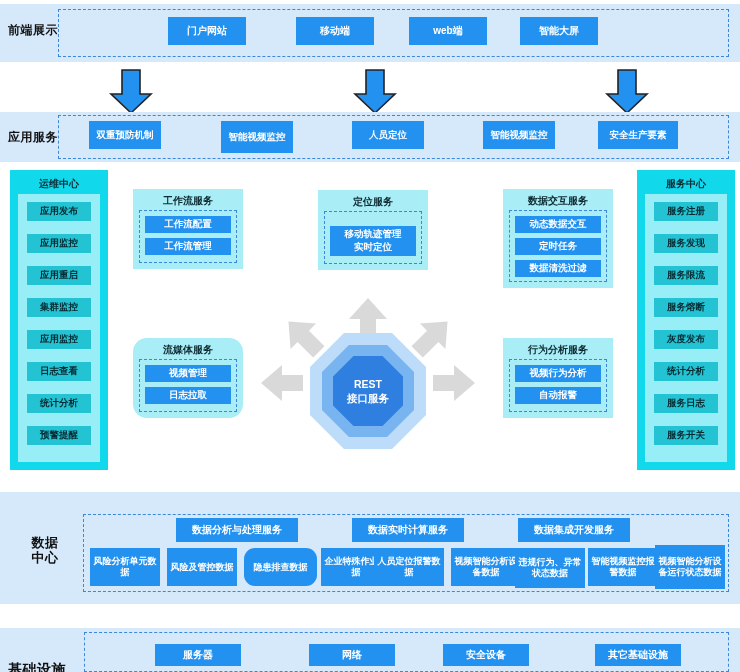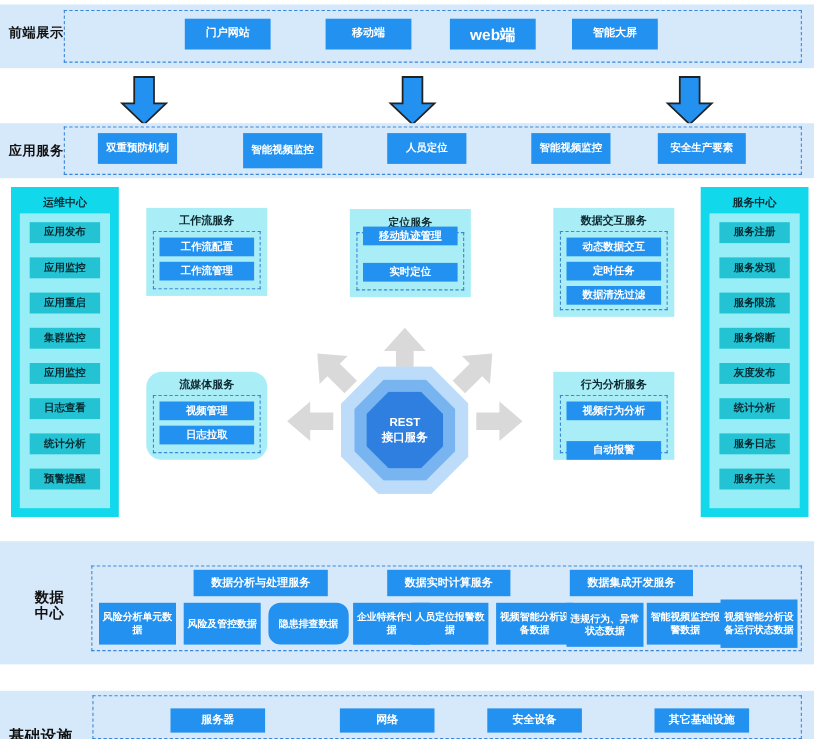--- a/index.html
+++ b/index.html
@@ -150,21 +150,21 @@
 <body>
 
 <div id="root">
 
   <div class="band" style="left:0;top:4px;width:740px;height:58px;"></div>
   <div class="band-label" style="left:4px;top:24px;width:58px;font-size:12px;">前端展示</div>
   <div class="dashed-area" style="left:58px;top:9px;width:671px;height:48px;"></div>
 
   <div class="chip" style="left:296px;top:17px;width:78px;height:28px;font-size:10px;">移动端</div>
   <div class="chip" style="left:168px;top:17px;width:78px;height:28px;font-size:10px;">门户网站</div>
-  <div class="chip" style="left:409px;top:17px;width:78px;height:28px;font-size:14px;">web端</div>
+  <div class="chip" style="left:409px;top:17px;width:78px;height:28px;font-size:10px;">web端</div>
   <div class="chip" style="left:520px;top:17px;width:78px;height:28px;font-size:10px;">智能大屏</div>
 
   <svg class="dnarrow" style="left:108px;top:68px;" width="46" height="47" viewBox="0 0 46 47">
     <polygon points="14,2 32,2 32,26 43,26 23,45 3,26 14,26" fill="#2291f0" stroke="#222222" stroke-width="1.6"></polygon>
   </svg>
   <svg class="dnarrow" style="left:352px;top:68px;" width="46" height="47" viewBox="0 0 46 47">
     <polygon points="14,2 32,2 32,26 43,26 23,45 3,26 14,26" fill="#2291f0" stroke="#222222" stroke-width="1.6"></polygon>
   </svg>
   <svg class="dnarrow" style="left:604px;top:68px;" width="46" height="47" viewBox="0 0 46 47">
     <polygon points="14,2 32,2 32,26 43,26 23,45 3,26 14,26" fill="#2291f0" stroke="#222222" stroke-width="1.6"></polygon>
@@ -220,37 +220,37 @@
   <div class="svc-card" style="left:133px;top:338px;width:110px;height:80px;border-radius:14px;">
     <div class="svc-title">流媒体服务</div>
     <div class="svc-dash"></div>
     <div class="svc-item" style="top:27px;">视频管理</div>
     <div class="svc-item" style="top:49px;">日志拉取</div>
   </div>
 
   <div class="svc-card" style="left:318px;top:190px;width:110px;height:80px;">
     <div class="svc-title">定位服务</div>
     <div class="svc-dash"></div>
-    <div class="svc-item" style="top:16px;text-decoration:underline;">移动轨迹管理</div>
+    <div class="svc-item" style="top:36px;">移动轨迹管理</div>
     <div class="svc-item" style="top:49px;">实时定位</div>
   </div>
 
   <div class="svc-card" style="left:503px;top:189px;width:110px;height:99px;">
     <div class="svc-title">数据交互服务</div>
     <div class="svc-dash"></div>
     <div class="svc-item" style="top:27px;">动态数据交互</div>
     <div class="svc-item" style="top:49px;">定时任务</div>
     <div class="svc-item" style="top:71px;">数据清洗过滤</div>
   </div>
 
   <div class="svc-card" style="left:503px;top:338px;width:110px;height:80px;">
     <div class="svc-title">行为分析服务</div>
     <div class="svc-dash"></div>
     <div class="svc-item" style="top:27px;">视频行为分析</div>
-    <div class="svc-item" style="top:63px;">自动报警</div>
+    <div class="svc-item" style="top:49px;">自动报警</div>
   </div>
 
   <svg class="garrow" style="left:346px;top:297px;" width="44" height="46" viewBox="0 0 44 46">
     <polygon points="22,1 41,22 30,22 30,45 14,45 14,22 3,22" fill="#d9d9d9"></polygon>
   </svg>
   <svg class="garrow" style="left:279px;top:312px;" width="50" height="50" viewBox="0 0 50 50">
     <g transform="rotate(-45 25 25)">
       <polygon points="25,3 43,24 33,24 33,46 17,46 17,24 7,24" fill="#d9d9d9"></polygon>
     </g>
   </svg>

